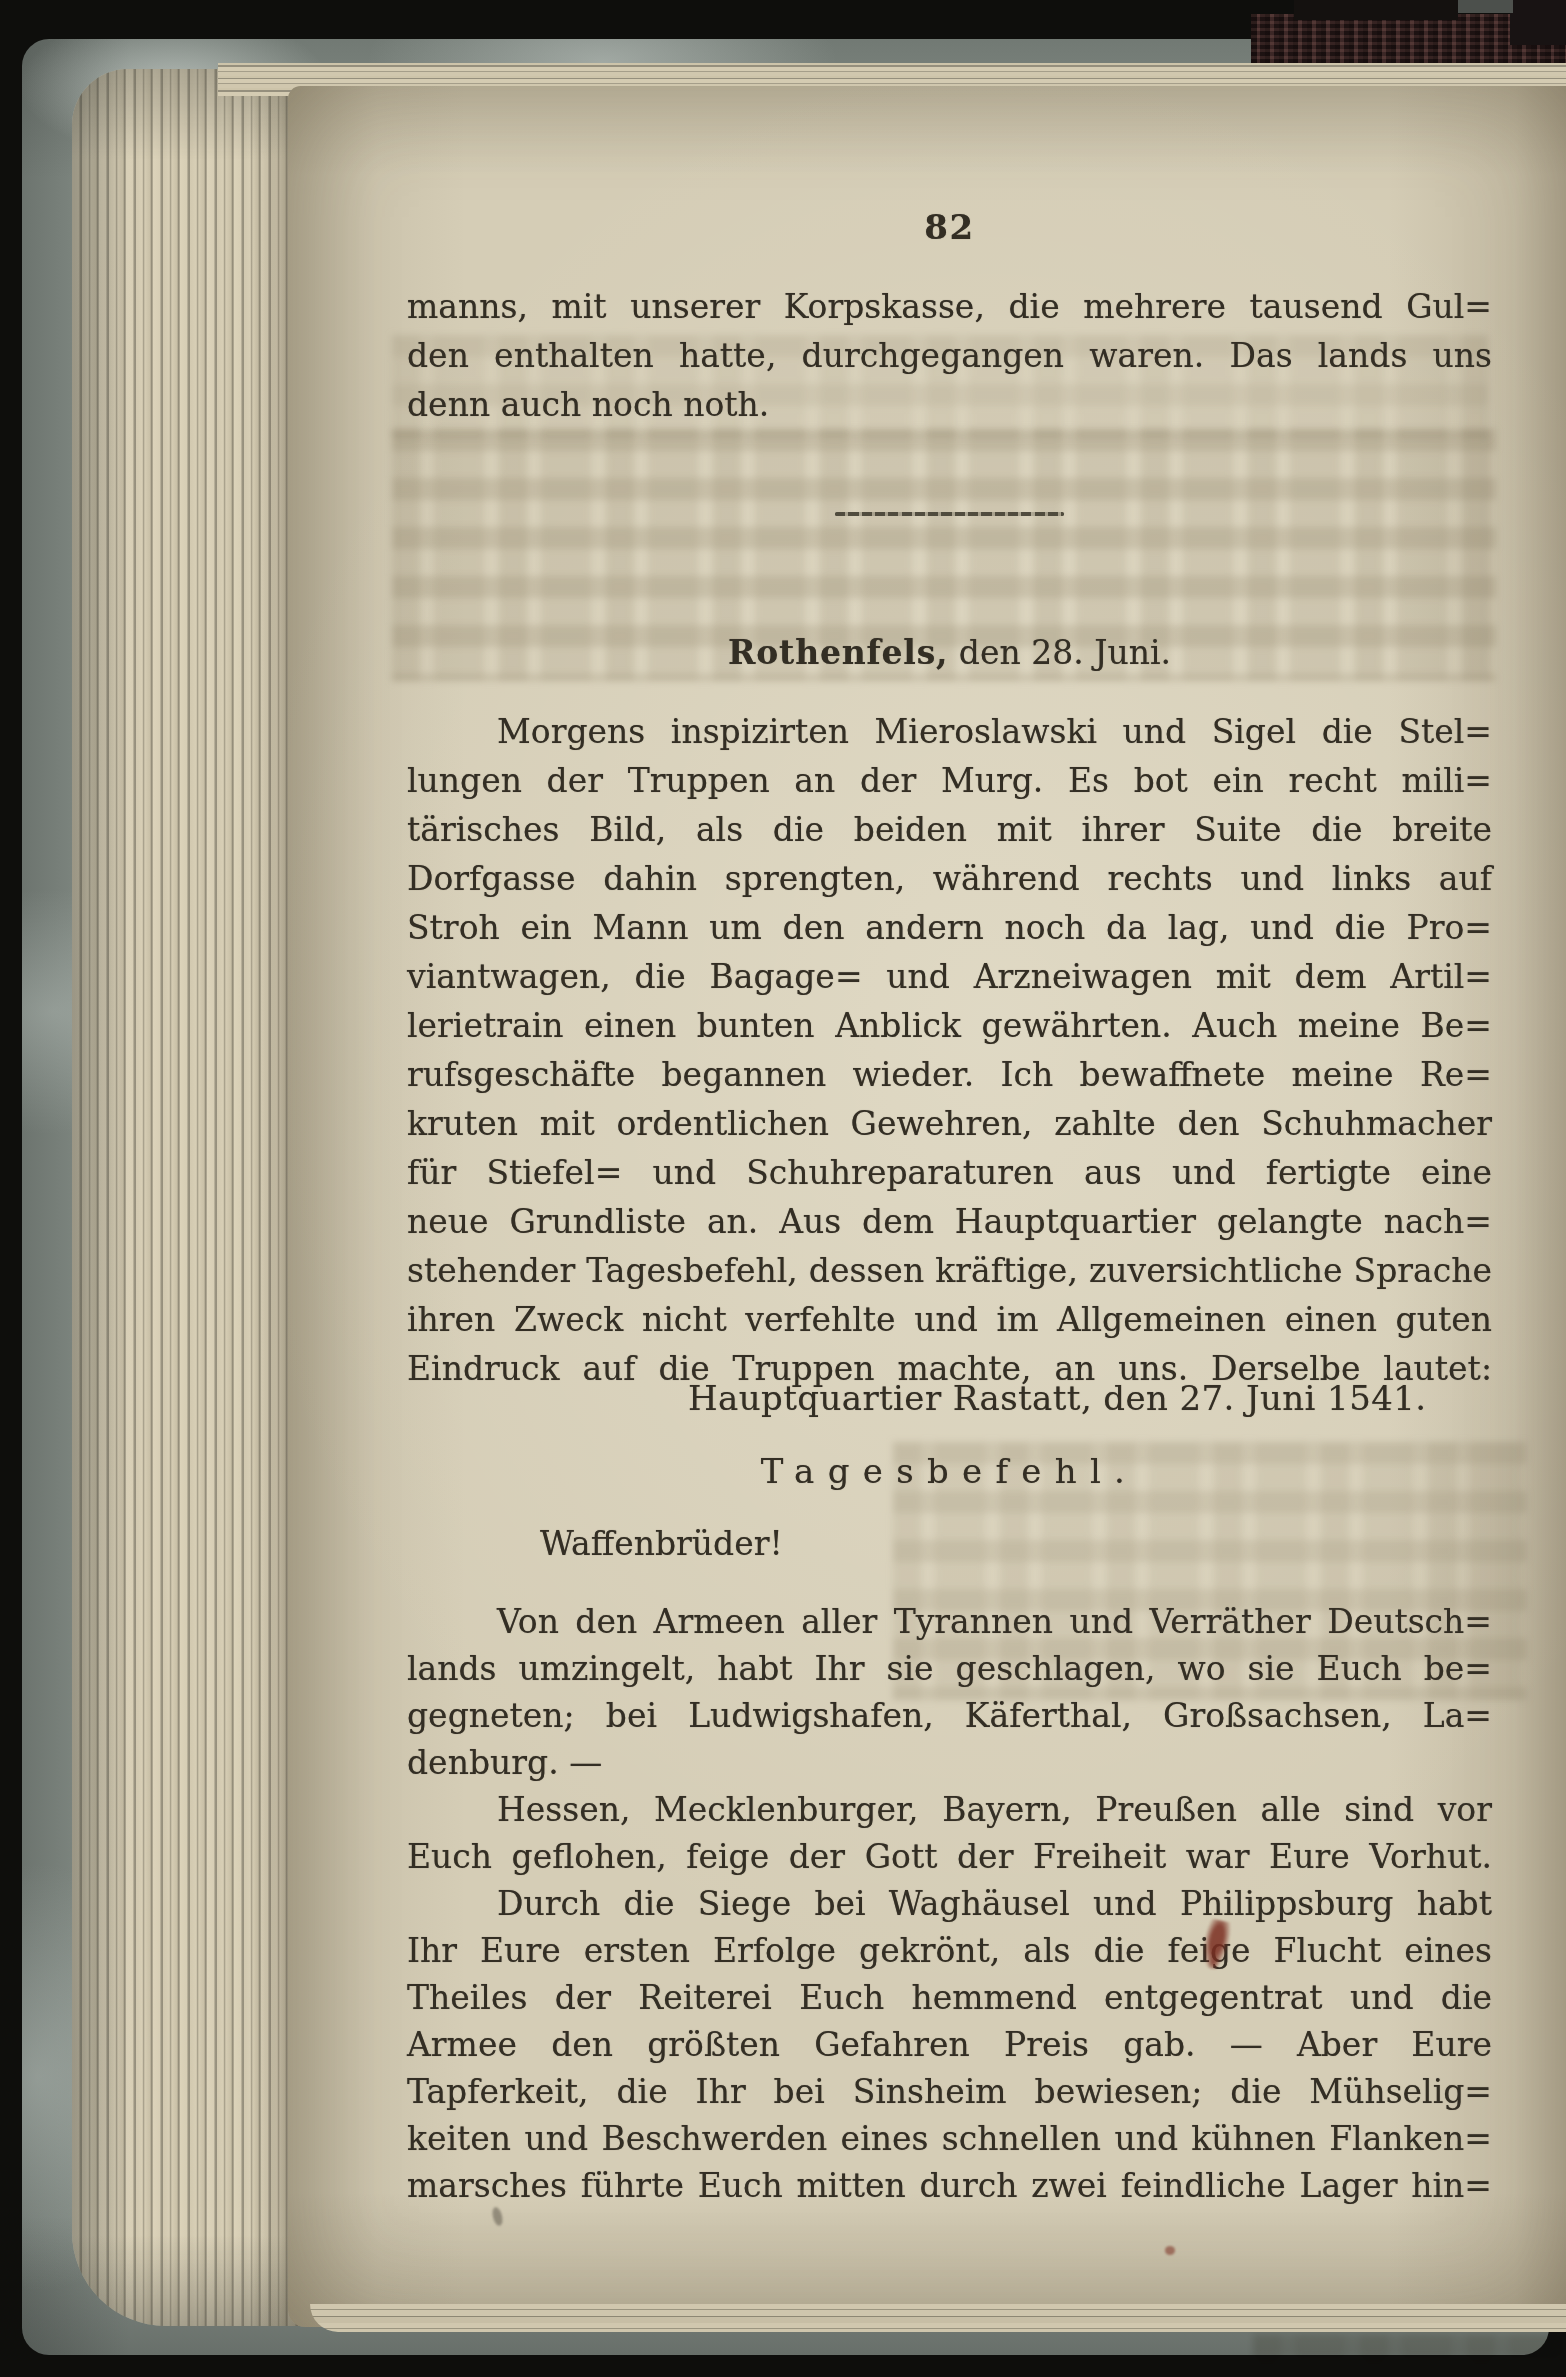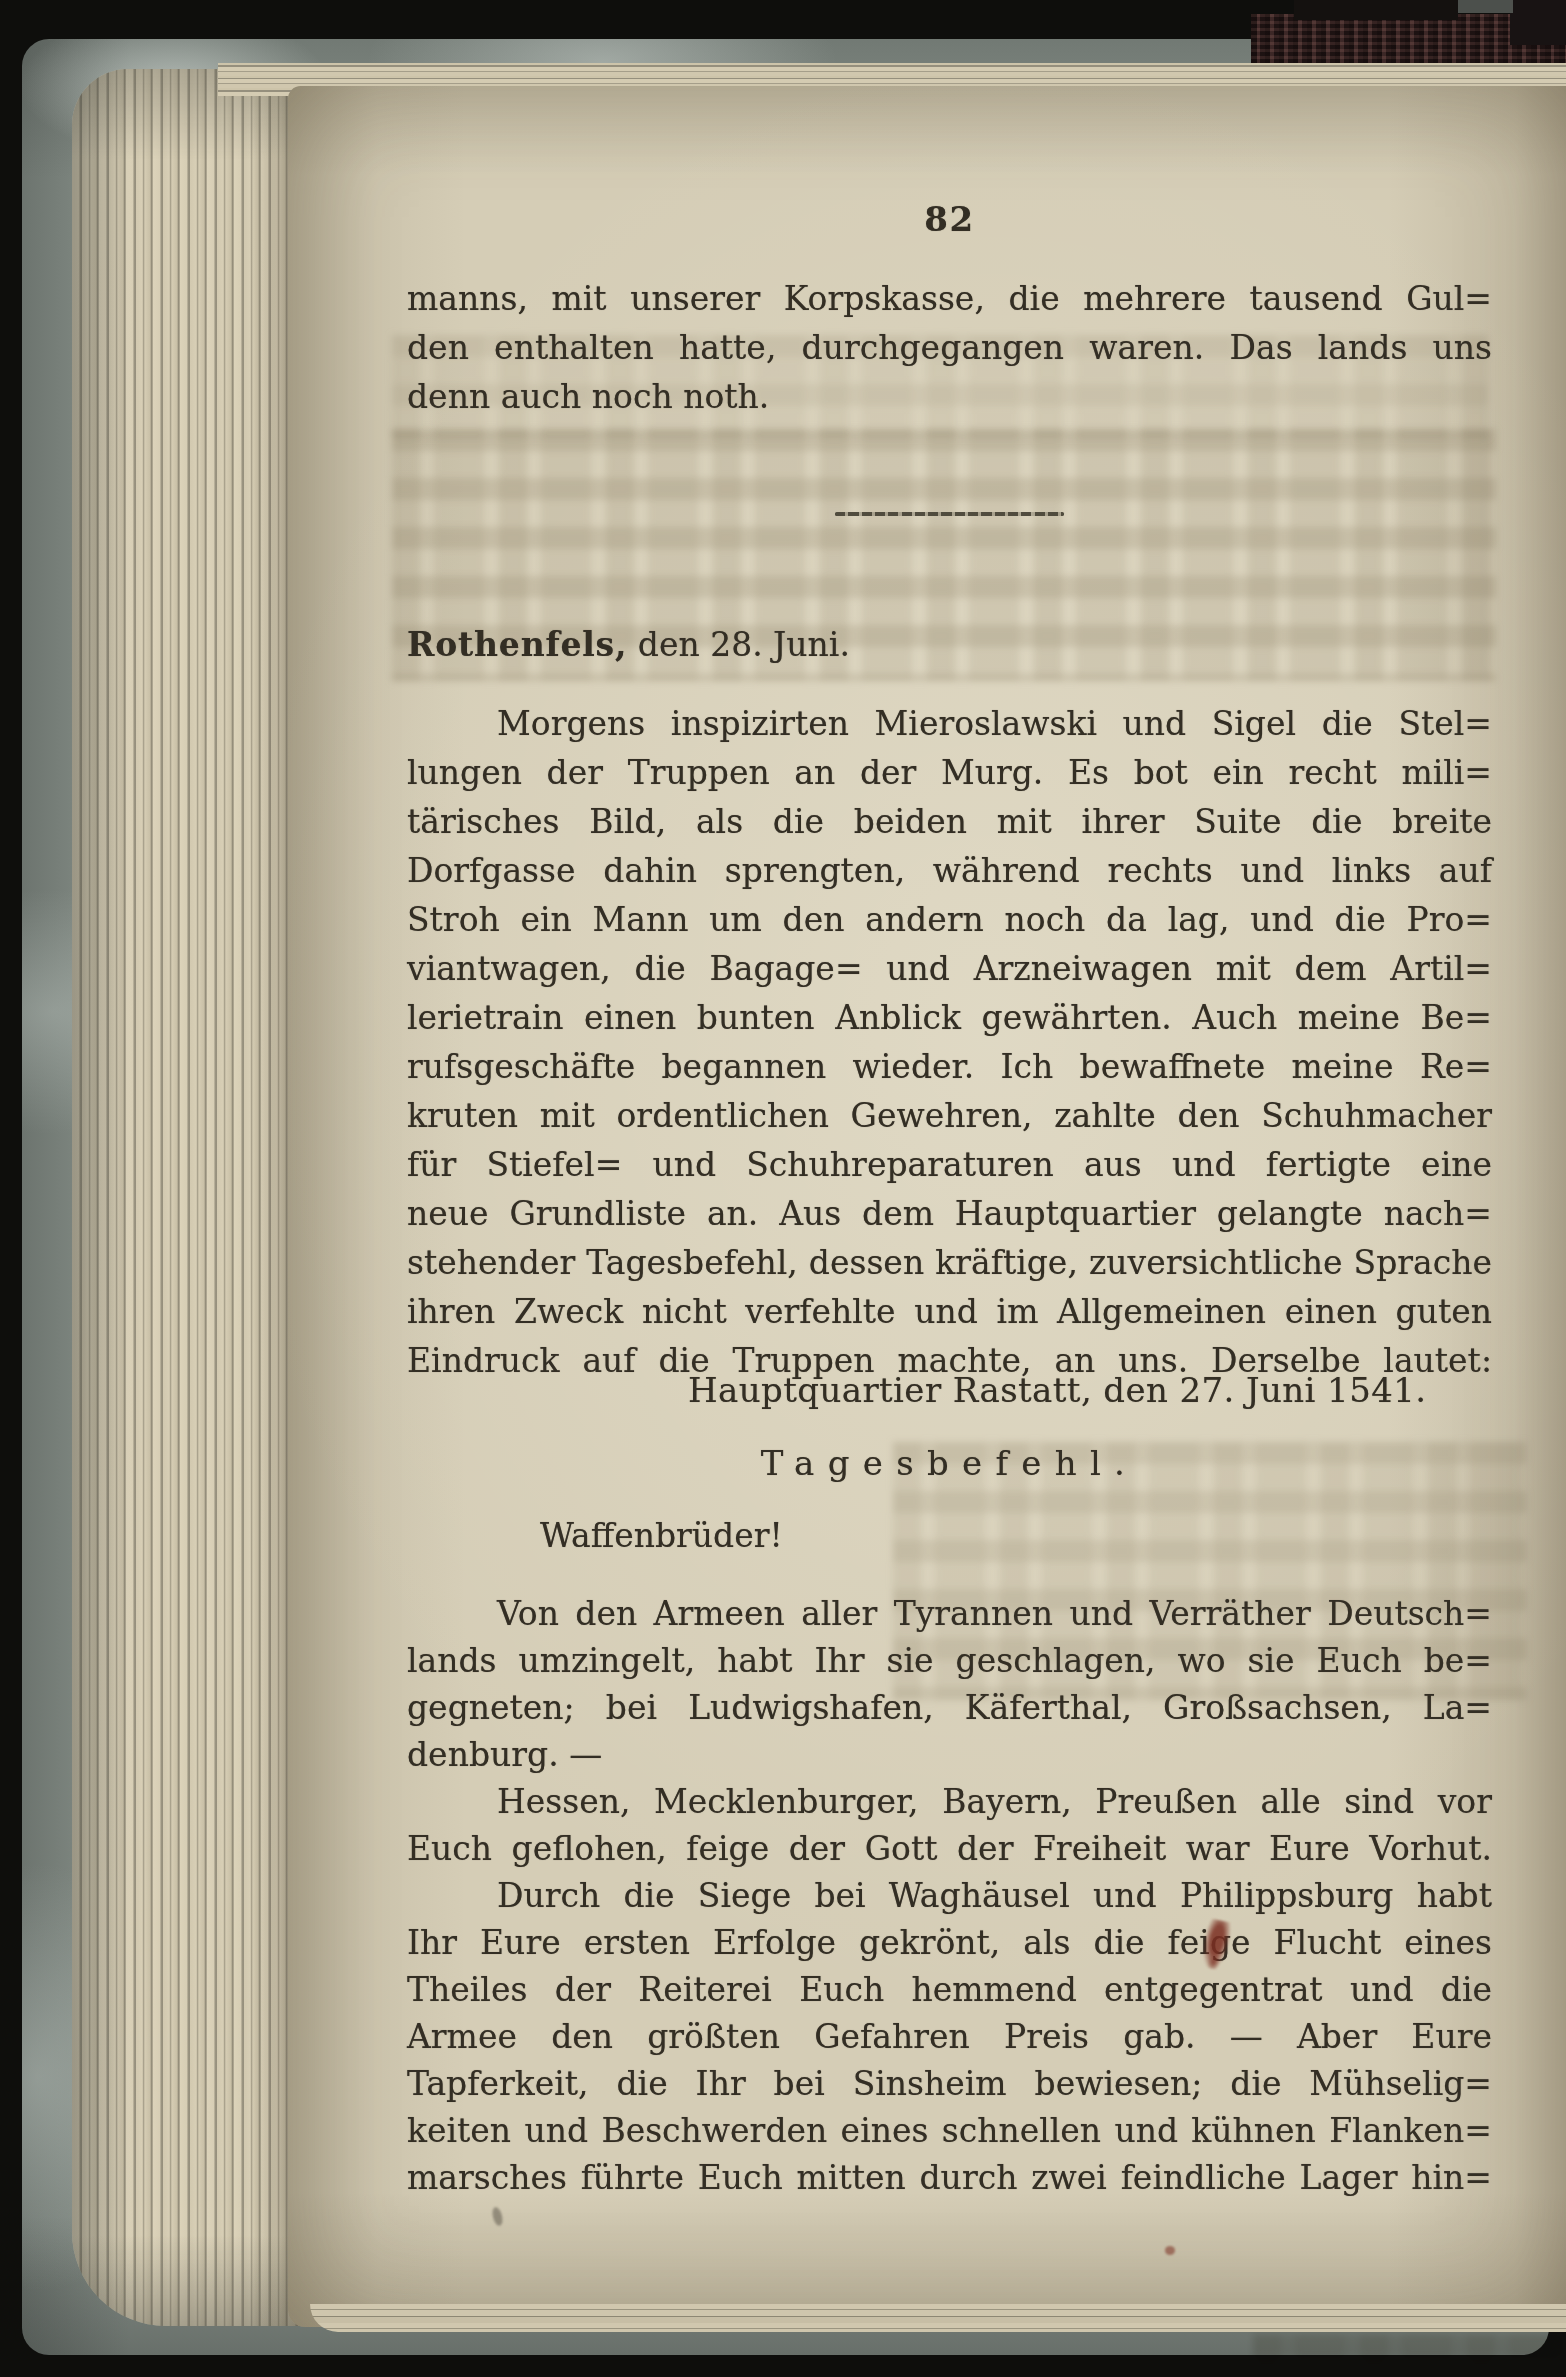--- a/index.html
+++ b/index.html
@@ -50,32 +50,32 @@
   .bleed{position:absolute;z-index:4;filter:blur(3.9px);pointer-events:none;mix-blend-mode:multiply;
         background-image:
           repeating-linear-gradient(180deg, rgba(118,104,74,.30) 0 22px, rgba(118,104,74,0) 22px 49px),
           repeating-linear-gradient(90deg, rgba(118,104,74,.25) 0 28px, rgba(118,104,74,0) 28px 42px, rgba(118,104,74,.2) 42px 92px, rgba(118,104,74,0) 92px 107px);}
   .b0{left:392px;top:335px;width:1096px;height:102px;opacity:.28;}
   .b1{left:392px;top:429px;width:1104px;height:252px;opacity:.5;}
   .b2{left:893px;top:1442px;width:634px;height:258px;opacity:.38;}
   .b3{left:1253px;top:2334px;width:313px;height:47px;opacity:.45;}
   
   .txt{position:absolute;z-index:5;color:var(--ink,#332e24);
-       text-shadow:0 0 0.8px rgba(51,46,36,.55);}
+       text-shadow:0 0 0.8px rgba(51,46,36,.55);margin-top:8px;}
   .col{left:407px;width:1085px;}
   .para{font-size:33px;}
   .lh62 .line{line-height:49px;}
   .lhA .line{line-height:47px;}
   .line{text-align:justify;text-align-last:justify;text-justify:inter-word;}
   .line.short{text-align-last:left;}
   .pagenum{top:199px;text-align:center;font-size:34px;font-weight:bold;letter-spacing:1.6px;}
   .p1{top:274px;} .rule{position:absolute;z-index:5;left:835px;top:512px;width:229px;height:3.9px;
        background:repeating-linear-gradient(90deg,#423e31 0 10.2px, rgba(66,62,49,.3) 10.2px 13.3px);
        border-radius:1.6px;opacity:.9;}
-  .dateline{top:625px;text-align:left;font-size:33px;}
+  .dateline{top:625px;text-align:center;font-size:33px;}
   .dateline .place{font-weight:bold;letter-spacing:0.8px;}
   .p2{top:699px;}
   .hq{top:1370px;left:688px;font-size:34px;letter-spacing:0.4px;white-space:nowrap;}
   .tb{top:1443px;text-align:center;font-size:34px;letter-spacing:13.3px;}
   .wb{top:1516px;left:540px;font-size:33px;}
   .p3{top:1590px;} .p4{top:1778px;} .p5{top:1872px;}
   
   .stain{position:absolute;z-index:6;left:1204px;top:1920px;width:23.5px;height:49px;
        background:radial-gradient(ellipse at 50% 40%, var(--stain,#7b2f22) 0 35%, rgba(123,47,34,0) 75%),
                   radial-gradient(ellipse 7.8px 12.5px at 55% 85%, var(--stain,#7b2f22), rgba(123,47,34,0) 80%);

